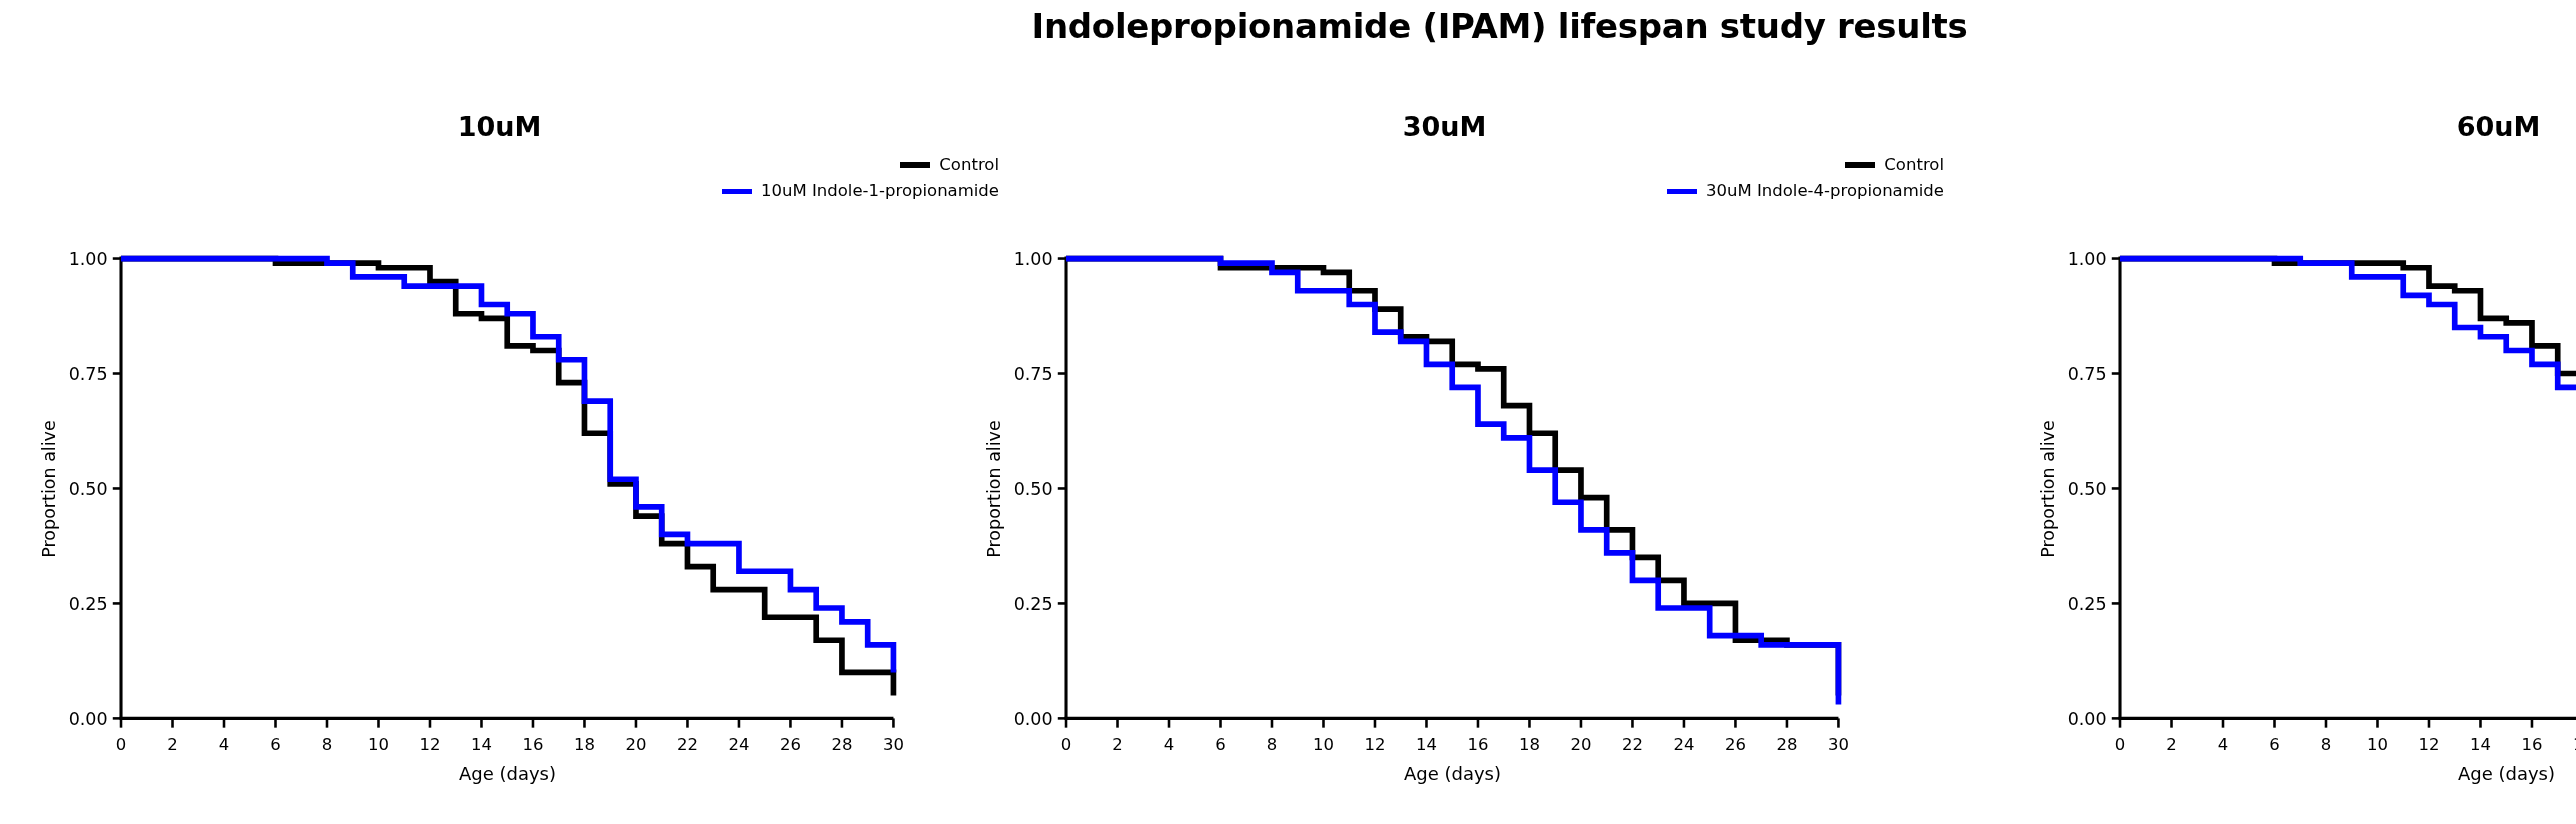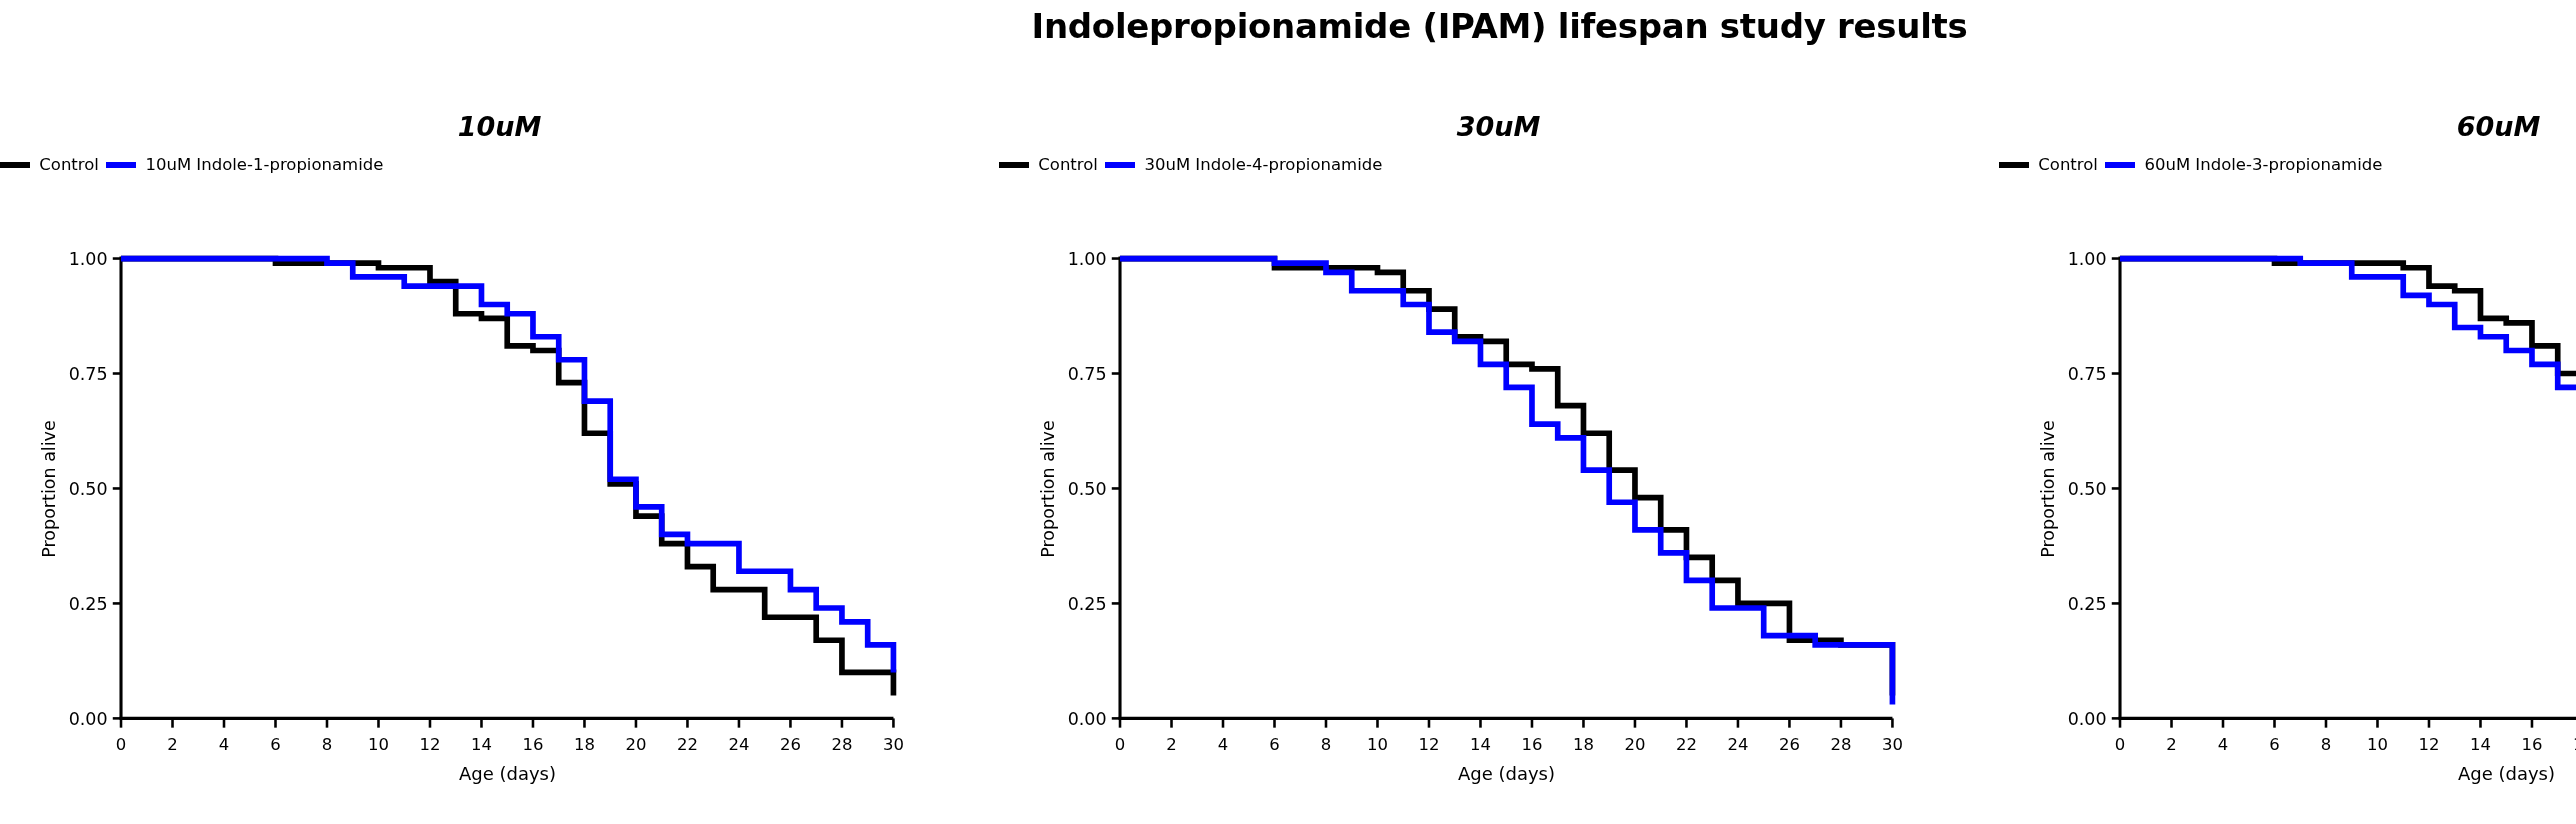--- a/index.html
+++ b/index.html
@@ -35,41 +35,40 @@
     letter-spacing: -0.3px;
     white-space: nowrap;
   }
   .panel {
     position: absolute;
     top: 0;
     width: 999px;
     height: 824px;
   }
   #panel-0 { left: 0px; }
-  #panel-1 { left: 999px; }
+  #panel-1 { left: 945px; }
   #panel-2 { left: 1999px; }
 
   .panel-title {
     position: absolute;
     top: 111px;
     left: 0;
     width: 999px;
     text-align: center;
     font-size: 27px;
     font-weight: bold;
     white-space: nowrap;
-    font-style: italic;
   }
   .legend {
     position: absolute;
     top: 155px;
     left: 0;
     width: 999px;
     display: flex;
-    flex-direction: row;
+    flex-direction: column;
     align-items: flex-end;
     gap: 7.2px;
   }
   .legend-row {
     display: flex;
     align-items: center;
     height: 19.6px;
   }
   .legend-swatch {
     display: inline-block;

